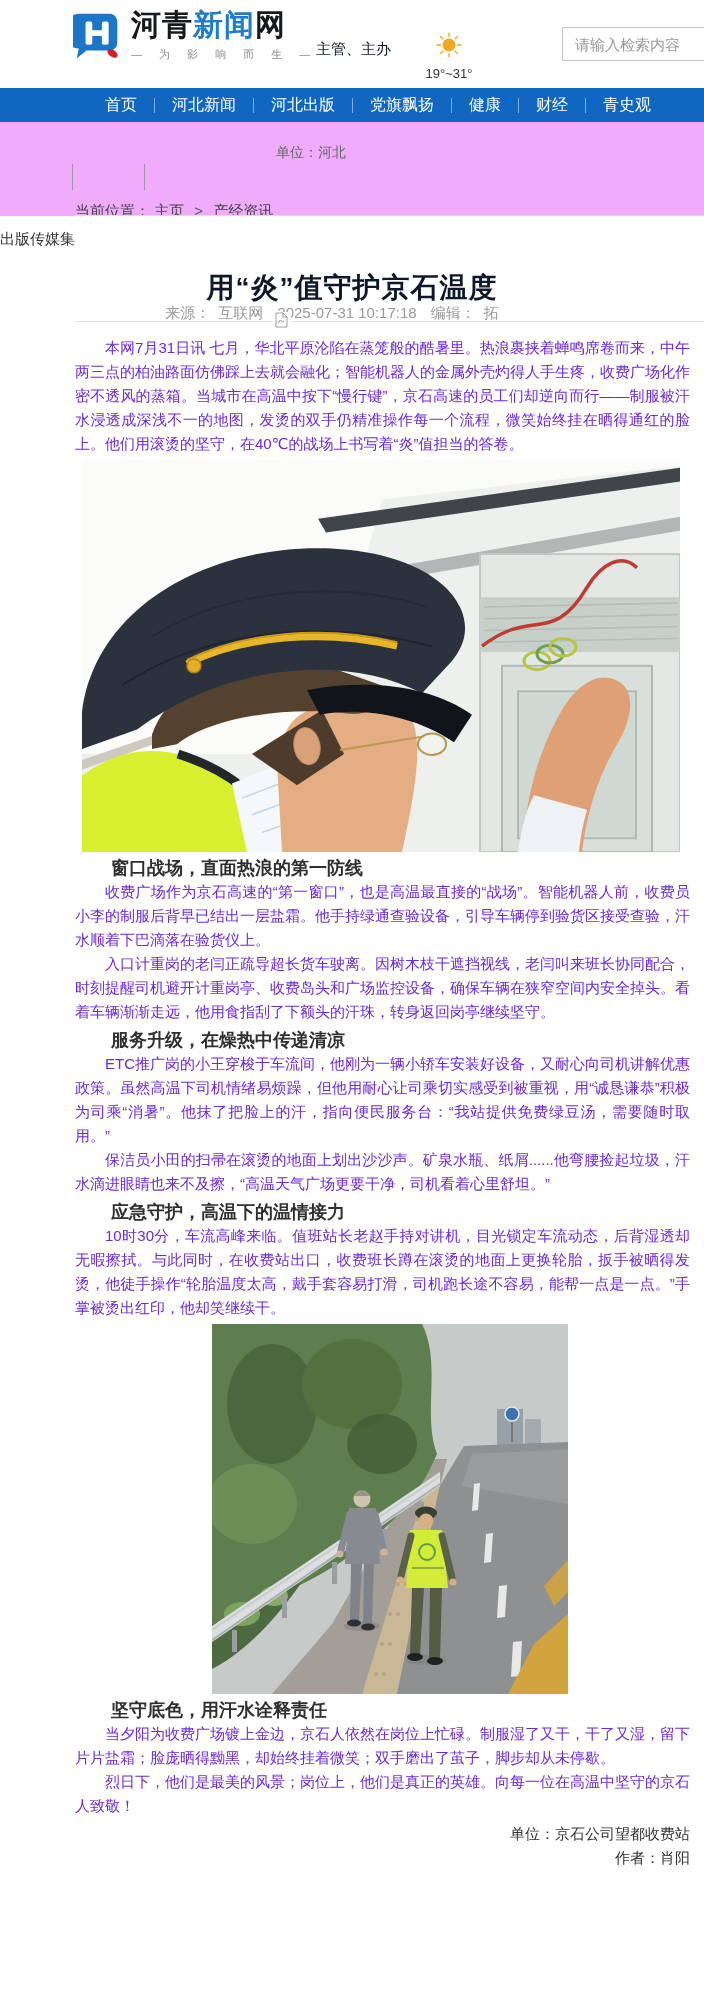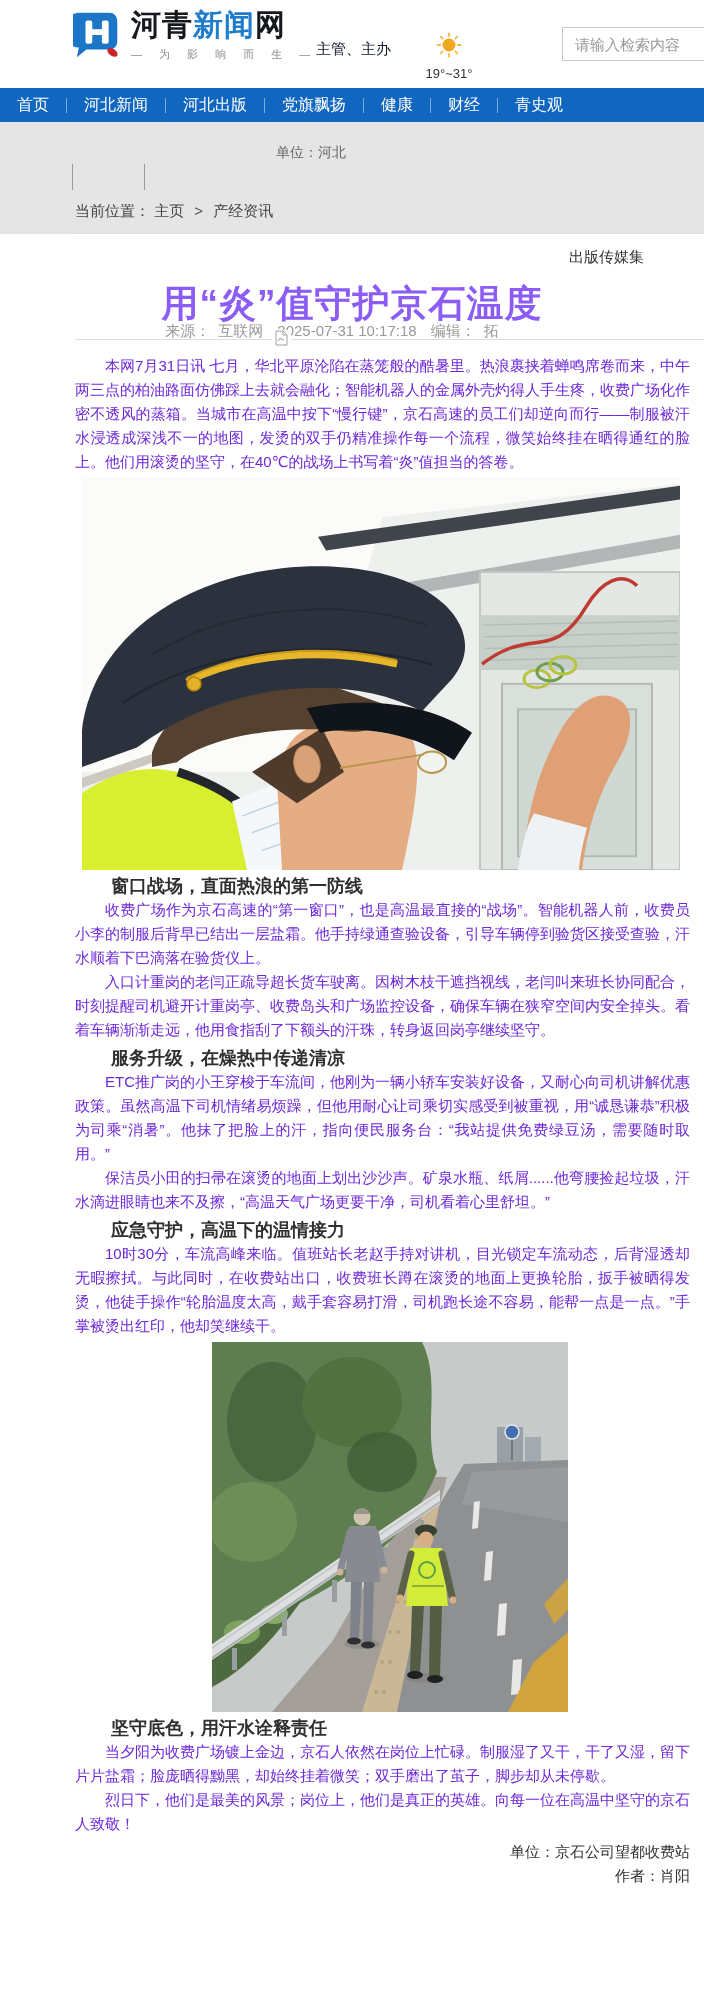--- a/index.html
+++ b/index.html
@@ -5,54 +5,54 @@
   html,body{margin:0;padding:0;}
   body{
     width:704px;height:1998px;overflow:hidden;background:#fff;
     font-family:"Liberation Sans","DejaVu Sans",sans-serif;
     -webkit-font-smoothing:antialiased;
   }
   .page{position:relative;width:704px;height:1998px;background:#fff;}
 
   
   .site-header{position:relative;height:88px;background:#fff;}
-  .logo{position:absolute;left:73px;top:8px;display:flex;align-items:center;}
+  .logo{position:absolute;left:73px;top:8px;display:flex;align-items:flex-end;}
   .logo-mark{width:52px;height:52px;margin-right:6px;}
   .logo-text{display:flex;flex-direction:column;}
   .logo-title{font-size:30px;font-weight:bold;letter-spacing:1px;line-height:34px;color:#15181c;}
   .logo-title .lt-blue{color:#1d7ccb;}
   .logo-tagline{font-size:11px;color:#8a8a8a;letter-spacing:7px;margin-top:5px;white-space:nowrap;}
   .sponsor{position:absolute;left:316px;top:40px;color:#0f172a;font-size:15px;}
   .weather{position:absolute;left:418px;top:32px;width:62px;text-align:center;}
   .weather-temp{font-size:13px;color:#333;margin-top:4px;}
   .search{position:absolute;left:562px;top:27px;width:210px;height:34px;border:1px solid #c9c9c9;
     box-sizing:border-box;font-size:15px;color:#333;padding:0 12px;outline:none;background:#fff;}
   .search::placeholder{color:#9a9a9a;}
 
   
-  .main-nav{height:34px;background:#1166c0;display:flex;align-items:center;}
+  .main-nav{height:34px;background:#1166c0;display:flex;align-items:center;padding-left:88px;}
   .nav-item{color:#fff;font-size:16px;text-decoration:none;padding:0 17px;white-space:nowrap;cursor:pointer;}
   .nav-sep{width:1px;height:15px;background:rgba(255,255,255,.45);display:inline-block;}
 
   
-  .meta-zone{position:relative;height:112px;background:#e5e5e5;}
+  .meta-zone{position:relative;height:94px;background:#f0abfc;}
   .unit-note{position:absolute;left:276px;top:22px;font-size:14px;color:#666;}
   .stray-bar{position:absolute;top:42px;width:1px;height:26px;background:#9a9a9a;}
   .stray-bar.b1{left:72px;}
   .stray-bar.b2{left:144px;}
   .breadcrumb{position:absolute;left:75px;top:80px;font-size:15px;color:#444;}
   .breadcrumb a{color:#444;text-decoration:none;cursor:pointer;}
   .crumb-sep{margin:0 6px;color:#555;}
   .zone-divider{position:absolute;left:75px;right:0;bottom:0;border-top:1px solid #ddd;}
 
   
   .article-head{position:relative;height:120px;background:#fff;}
-  .article-category{position:absolute;top:14px;left:0;right:60px;text-align:right;font-size:15px;color:#333;font-family:Liberation Serif, serif;}
-  .article-title{position:absolute;top:20px;left:0;right:0;text-align:center;
-    font-size:37px;font-weight:600;color:#8b5cf6;letter-spacing:1px;}
+  .article-category{position:absolute;top:14px;left:0;right:60px;text-align:left;font-size:15px;color:#333;font-family:Liberation Serif, serif;}
+  .article-title{position:absolute;top:34px;left:0;right:0;text-align:center;
+    font-size:28px;font-weight:600;color:#0f172a;letter-spacing:1px;}
   .article-meta{position:absolute;top:88px;left:0;right:40px;text-align:center;font-size:15px;color:#999;}
   .article-meta span{margin:18px 4px;}
   .article-meta .gap{margin:0 10px;}
   .head-divider{position:absolute;left:75px;right:0;top:105px;border-top:1px solid #ddd;}
   .broken-img{position:absolute;left:272px;top:96px;background:#fff;padding:0 3px;}
 
   
   .article-body{padding:0 14px 0 75px;}
   .para{font-size:15px;line-height:24px;color:#6d28d9;text-align:justify;text-indent:2em;margin:0;}
   .sec-h{font-size:18px;line-height:24px;font-weight:bold;color:#2f2f2f;text-indent:2em;margin:4px 0 0 0;}

